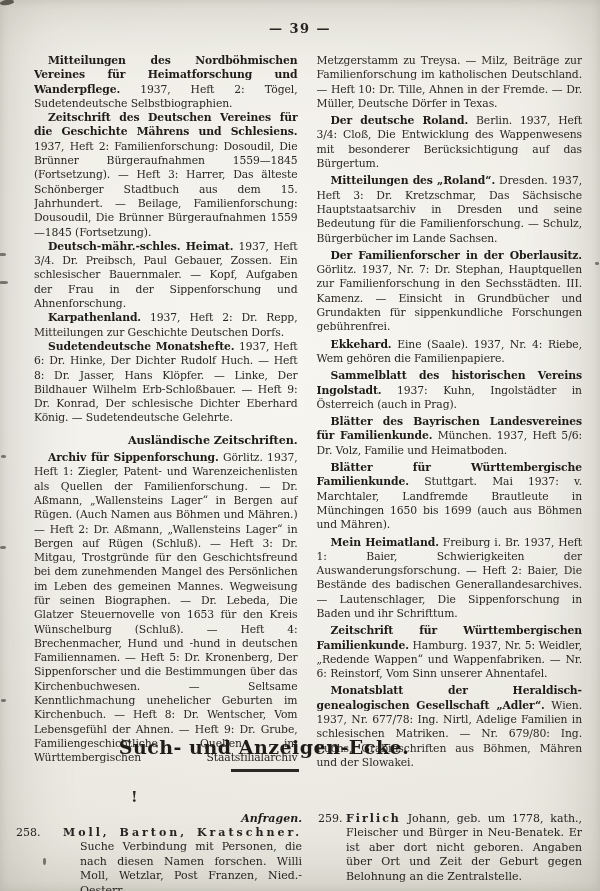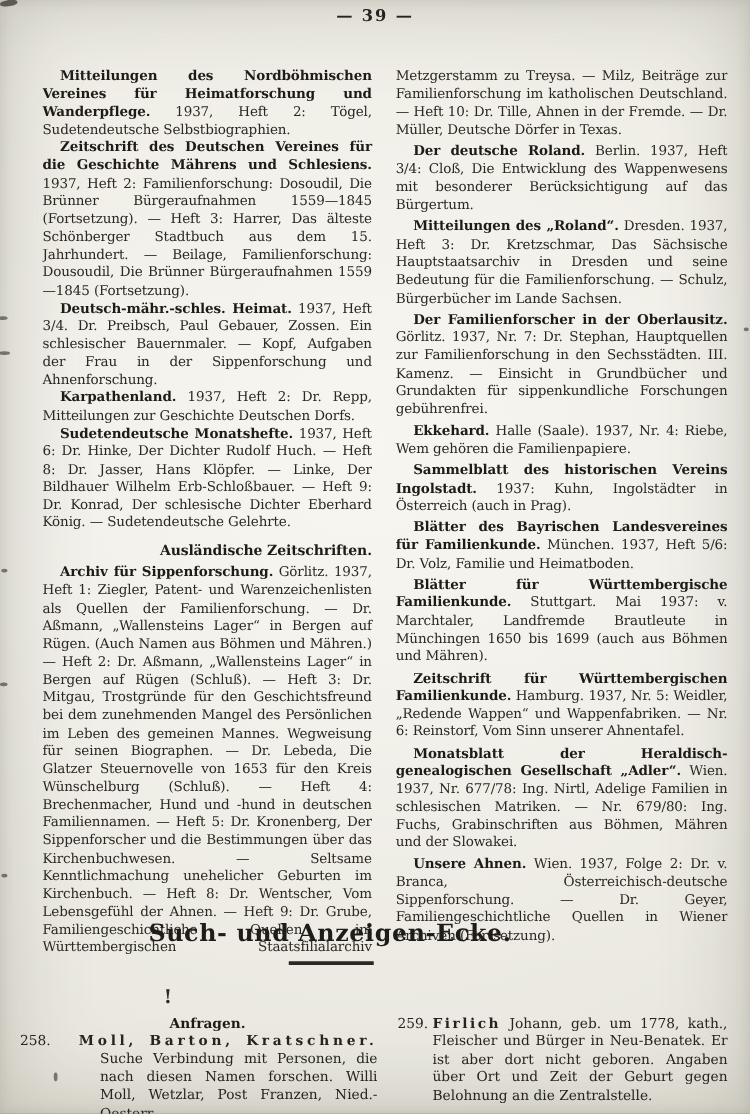--- a/index.html
+++ b/index.html
@@ -7,21 +7,21 @@
   .page{
     position:relative;width:600px;height:891px;overflow:hidden;
     background:
       radial-gradient(ellipse 130% 90% at 48% 40%, rgba(255,255,252,.55), rgba(255,255,252,0) 70%),
       linear-gradient(180deg,#eceae1 0%,#edebe3 55%,#e8e6dd 100%);
     box-shadow: inset 0 0 70px rgba(100,96,84,.30), inset 0 0 10px rgba(110,105,92,.18);
     font-family:"DejaVu Serif", serif;
     color:#2b2722;
   }
   .page-number{
-    position:absolute;top:6px;left:0;width:600px;text-align:center;
+    position:absolute;top:21px;left:0;width:600px;text-align:center;
     font-size:13px;font-weight:bold;letter-spacing:1.5px;color:#262320;
   }
   .columns{
     position:absolute;top:54px;left:34px;width:548px;height:712px;
     display:flex;gap:19px;overflow:hidden;
   }
   .col{font-size:10.8px;line-height:14.3px;text-align:justify;letter-spacing:-0.1px;}
   .col-left{width:266px;}
   .col-right{width:268px;}
   p.entry{margin:0;text-indent:14px;}
@@ -40,21 +40,21 @@
   }
   .ads-mark{
     position:absolute;top:788px;left:131px;font-size:15px;font-weight:bold;color:#2b2722;
   }
   .ads-cols{
     position:absolute;top:812px;left:30px;width:552px;display:flex;gap:16px;
   }
   .ads-col-left{width:272px;}
   .ads-col-right{width:264px;}
   .anfragen{
-    text-align:center;font-weight:bold;font-size:11px;margin-bottom:1px;color:#1f1c18;
+    text-align:right;font-weight:bold;font-size:11px;margin-bottom:1px;color:#1f1c18;font-style:italic;
   }
   .ad-entry{
     position:relative;font-size:11px;line-height:14.4px;text-align:justify;color:#262320;
   }
   .ad-entry-258{padding-left:50px;text-indent:-17px;}
   .ad-entry-259{padding-left:28px;text-indent:0;}
   .ad-num{position:absolute;top:0;}
   .ad-entry-258 .ad-num{left:3px;}
   .ad-entry-259 .ad-num{left:0;}
   .ad-names{font-weight:bold;letter-spacing:3px;}
@@ -118,33 +118,37 @@
       <p class="entry">
         <b class="lead">Mitteilungen des „Roland“.</b>
         <span>Dresden. 1937, Heft 3: Dr. Kretzschmar, Das Sächsische Hauptstaatsarchiv in Dresden und seine Bedeutung für die Familienforschung. — Schulz, Bürgerbücher im Lande Sachsen.</span>
       </p>
       <p class="entry">
         <b class="lead">Der Familienforscher in der Oberlausitz.</b>
         <span>Görlitz. 1937, Nr. 7: Dr. Stephan, Hauptquellen zur Familienforschung in den Sechsstädten. III. Kamenz. — Einsicht in Grundbücher und Grundakten für sippenkundliche Forschungen gebührenfrei.</span>
       </p>
       <p class="entry">
         <b class="lead">Ekkehard.</b>
-        <span>Halle (Saale). 1937, Nr. 4: Riebe, Wem gehören die Familienpapiere.</span>
+        <span>Eine (Saale). 1937, Nr. 4: Riebe, Wem gehören die Familienpapiere.</span>
       </p>
       <p class="entry">
         <b class="lead">Sammelblatt des historischen Vereins Ingolstadt.</b>
         <span>1937: Kuhn, Ingolstädter in Österreich (auch in Prag).</span>
       </p>
       <p class="entry">
         <b class="lead">Blätter des Bayrischen Landesvereines für Familienkunde.</b>
         <span>München. 1937, Heft 5/6: Dr. Volz, Familie und Heimatboden.</span>
       </p>
       <p class="entry">
         <b class="lead">Blätter für Württembergische Familienkunde.</b>
         <span>Stuttgart. Mai 1937: v. Marchtaler, Landfremde Brautleute in Münchingen 1650 bis 1699 (auch aus Böhmen und Mähren).</span>
+      </p>
+      <p class="entry">
+        <b class="lead">Mein Heimatland.</b>
+        <span>Freiburg i. Br. 1937, Heft 1: Baier, Schwierigkeiten der Auswanderungsforschung. — Heft 2: Baier, Die Bestände des badischen Generallandesarchives. — Lautenschlager, Die Sippenforschung in Baden und ihr Schrifttum.</span>
       </p>
       <p class="entry">
         <b class="lead">Zeitschrift für Württembergischen Familienkunde.</b>
         <span>Hamburg. 1937, Nr. 5: Weidler, „Redende Wappen“ und Wappenfabriken. — Nr. 6: Reinstorf, Vom Sinn unserer Ahnentafel.</span>
       </p>
       <p class="entry">
         <b class="lead">Monatsblatt der Heraldisch-genealogischen Gesellschaft „Adler“.</b>
         <span>Wien. 1937, Nr. 677/78: Ing. Nirtl, Adelige Familien in schlesischen Matriken. — Nr. 679/80: Ing. Fuchs, Grabinschriften aus Böhmen, Mähren und der Slowakei.</span>
       </p>
       <p class="entry">

